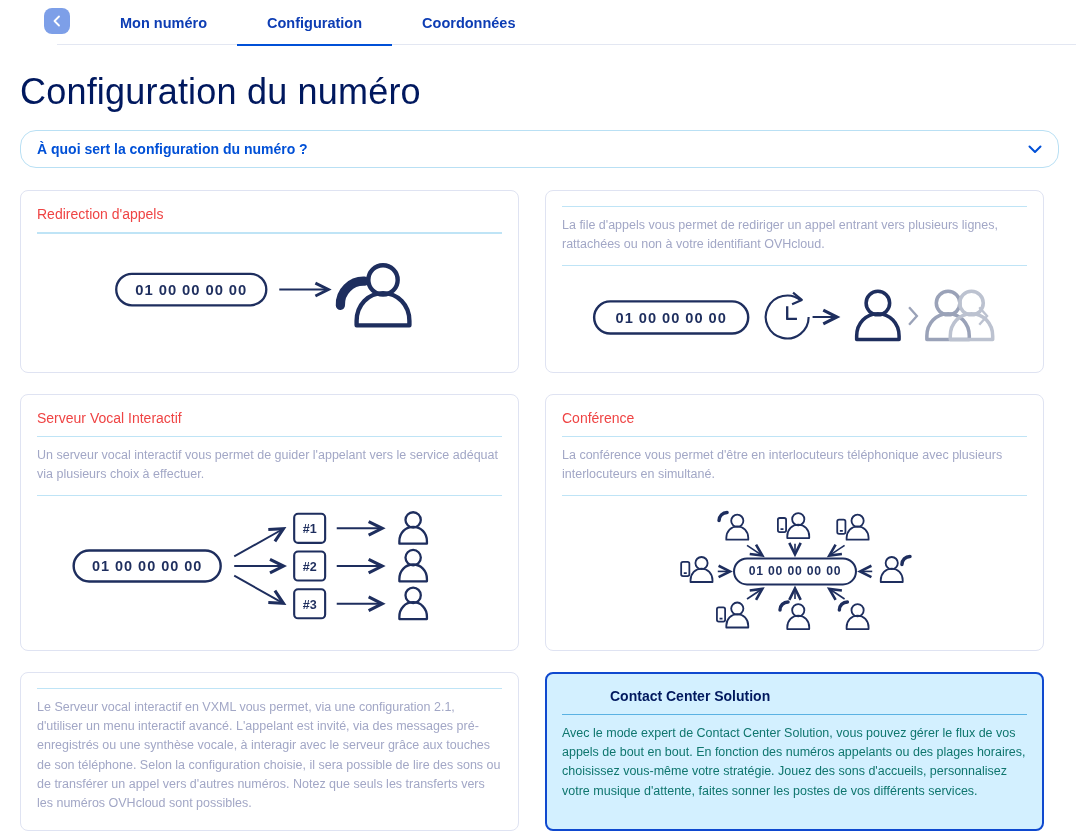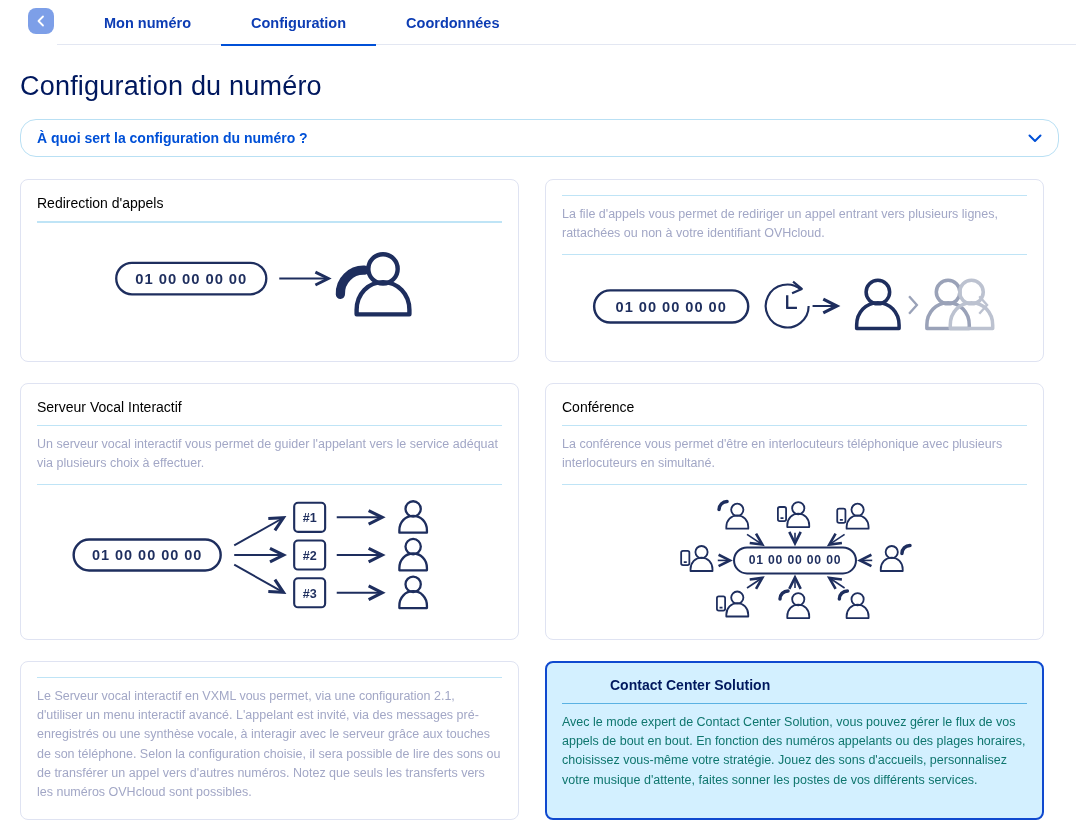--- a/index.html
+++ b/index.html
@@ -1,46 +1,46 @@
 <!DOCTYPE html>
 <html lang="fr"><head>
 <meta charset="utf-8">
 <style>
   * { box-sizing: border-box; margin: 0; padding: 0; }
   html,body { width:1076px; height:832px; background:#fff;
     font-family:"Liberation Sans", sans-serif; color:#00185e; }
 
   
   .tabbar { position:relative; display:flex; align-items:flex-start;
-    padding:8px 0 0 28px; }
+    padding:8px 0 0 44px; }
   .tabbar::after { content:""; position:absolute; left:57px; right:0;
     bottom:0; height:1px; background:#e3e7f2; }
   .back-btn { width:26px; height:26px; border:none; border-radius:8px;
     background:#7d9fe8; color:#fff; margin-right:20px; cursor:pointer;
     display:flex; align-items:center; justify-content:center; flex:0 0 auto; }
   .tab { position:relative; padding:7px 30px 14px; font-size:14.5px;
     font-weight:bold; color:#0d3db4; cursor:pointer; z-index:1; }
   .tab.active::after { content:""; position:absolute; left:0; right:0;
     bottom:-1px; height:2px; background:#0050d7; }
 
   
-  h1.page-title { margin:26px 0 0 20px; font-size:27px; font-weight:500;
+  h1.page-title { margin:26px 0 0 20px; font-size:36px; font-weight:500;
     color:#00185e; letter-spacing:.2px; }
   .accordion { margin:17px 17px 0 20px; height:38px; border:1px solid #b9e0f4;
     border-radius:16px; display:flex; align-items:center;
     justify-content:space-between; padding:0 16px; cursor:pointer;
     background:#fff; }
   .accordion-label { color:#0050d7; font-weight:bold; font-size:14px; }
 
   
   .grid { margin:22px 32px 0 20px; display:grid;
     grid-template-columns:1fr 1fr; column-gap:26px; row-gap:21px; }
   .card { border:1px solid #dfe3f2; border-radius:8px;
     padding:15px 16px 16px; background:#fff; cursor:pointer; }
-  .card-title { font-size:14px; color:#000000; margin-bottom:10px;
+  .card-title { font-size:14px; color:#ef4444; margin-bottom:10px;
     font-weight:400; }
   .card hr { border:none; height:1px; background:#bfe4f6; }
   .card-desc { font-size:12.5px; line-height:1.55; color:#a2a7c6;
     margin:9px 0 10px; }
   .illu { display:flex; justify-content:center; align-items:center;
     padding-top:12px; }
   .card.selected { background:#d3f0ff; border:2px solid #0f49cf;
     padding:14px 15px 15px; }
   .card.selected .card-title { color:#00185e; font-weight:bold;margin-left:48px; }
   .card.selected hr { background:#5ab2e3; }

